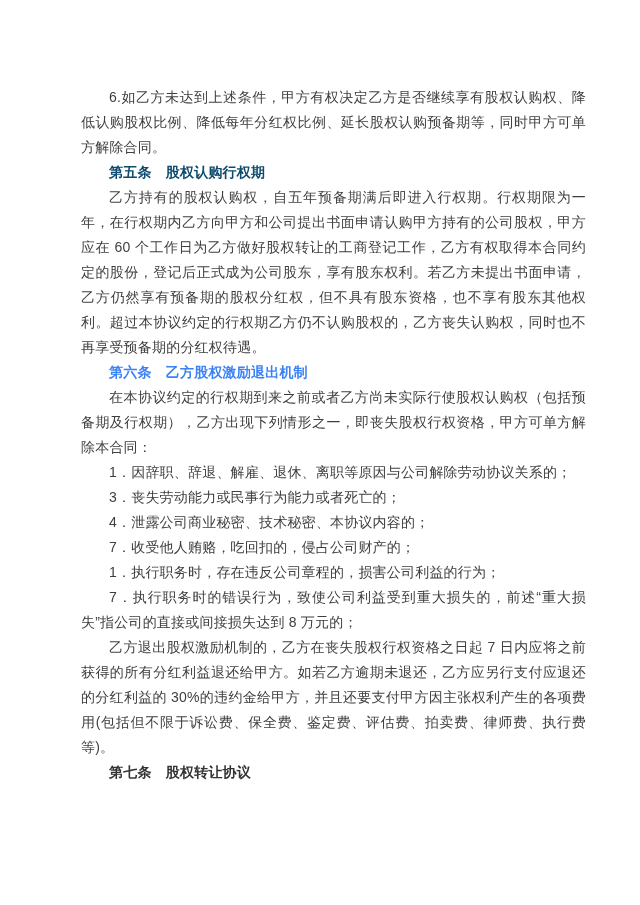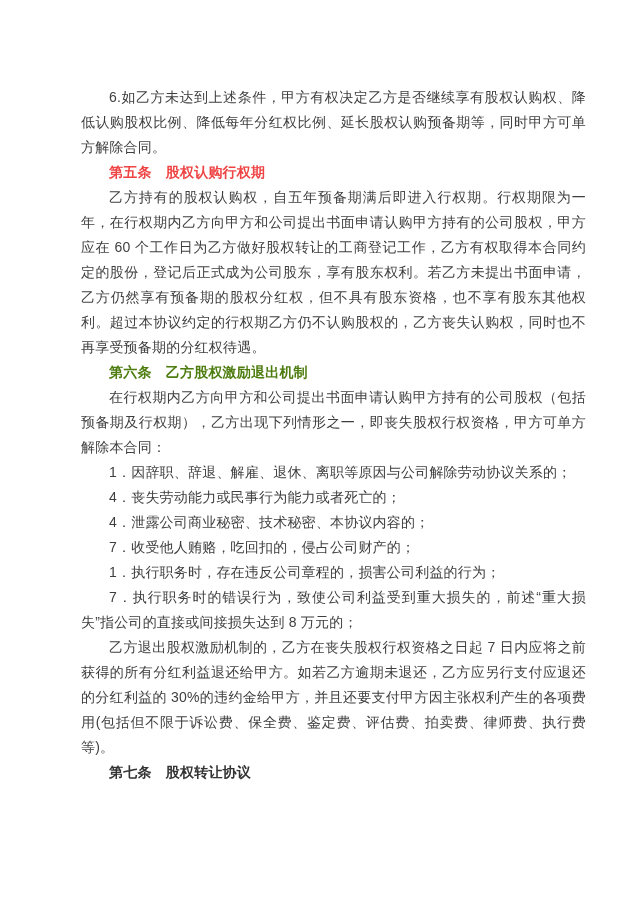--- a/index.html
+++ b/index.html
@@ -36,26 +36,26 @@
     color: #333333;
     text-align: left;
   }
 </style>
 </head>
 <body>
 
 <div class="page" style="background: rgb(255, 255, 255);">
   <div class="content" id="document-content" style="color: rgb(62, 62, 62);">
       <p class="para">6.如乙方未达到上述条件，甲方有权决定乙方是否继续享有股权认购权、降低认购股权比例、降低每年分红权比例、延长股权认购预备期等，同时甲方可单方解除合同。</p>
-      <p class="heading" style="color: #ef4444;">第五条　股权认购行权期</p>
+      <p class="heading" style="color: #0c4a6e;">第五条　股权认购行权期</p>
       <p class="para">乙方持有的股权认购权，自五年预备期满后即进入行权期。行权期限为一年，在行权期内乙方向甲方和公司提出书面申请认购甲方持有的公司股权，甲方应在 60 个工作日为乙方做好股权转让的工商登记工作，乙方有权取得本合同约定的股份，登记后正式成为公司股东，享有股东权利。若乙方未提出书面申请，乙方仍然享有预备期的股权分红权，但不具有股东资格，也不享有股东其他权利。超过本协议约定的行权期乙方仍不认购股权的，乙方丧失认购权，同时也不再享受预备期的分红权待遇。</p>
-      <p class="heading" style="color: #4d7c0f;">第六条　乙方股权激励退出机制</p>
-      <p class="para">在行权期内乙方向甲方和公司提出书面申请认购甲方持有的公司股权（包括预备期及行权期），乙方出现下列情形之一，即丧失股权行权资格，甲方可单方解除本合同：</p>
+      <p class="heading" style="color: #3b82f6;">第六条　乙方股权激励退出机制</p>
+      <p class="para">在本协议约定的行权期到来之前或者乙方尚未实际行使股权认购权（包括预备期及行权期），乙方出现下列情形之一，即丧失股权行权资格，甲方可单方解除本合同：</p>
       <p class="list-item">1．因辞职、辞退、解雇、退休、离职等原因与公司解除劳动协议关系的；</p>
-      <p class="list-item">4．丧失劳动能力或民事行为能力或者死亡的；</p>
+      <p class="list-item">3．丧失劳动能力或民事行为能力或者死亡的；</p>
       <p class="list-item">4．泄露公司商业秘密、技术秘密、本协议内容的；</p>
       <p class="list-item">7．收受他人贿赂，吃回扣的，侵占公司财产的；</p>
       <p class="list-item">1．执行职务时，存在违反公司章程的，损害公司利益的行为；</p>
       <p class="list-item">7．执行职务时的错误行为，致使公司利益受到重大损失的，前述“重大损失”指公司的直接或间接损失达到 8 万元的；</p>
       <p class="para">乙方退出股权激励机制的，乙方在丧失股权行权资格之日起 7 日内应将之前获得的所有分红利益退还给甲方。如若乙方逾期未退还，乙方应另行支付应退还的分红利益的 30%的违约金给甲方，并且还要支付甲方因主张权利产生的各项费用(包括但不限于诉讼费、保全费、鉴定费、评估费、拍卖费、律师费、执行费等)。</p>
       <p class="heading" style="color: rgb(51, 51, 51);">第七条　股权转让协议</p>
     </div>
 </div>
 
 </body></html>

